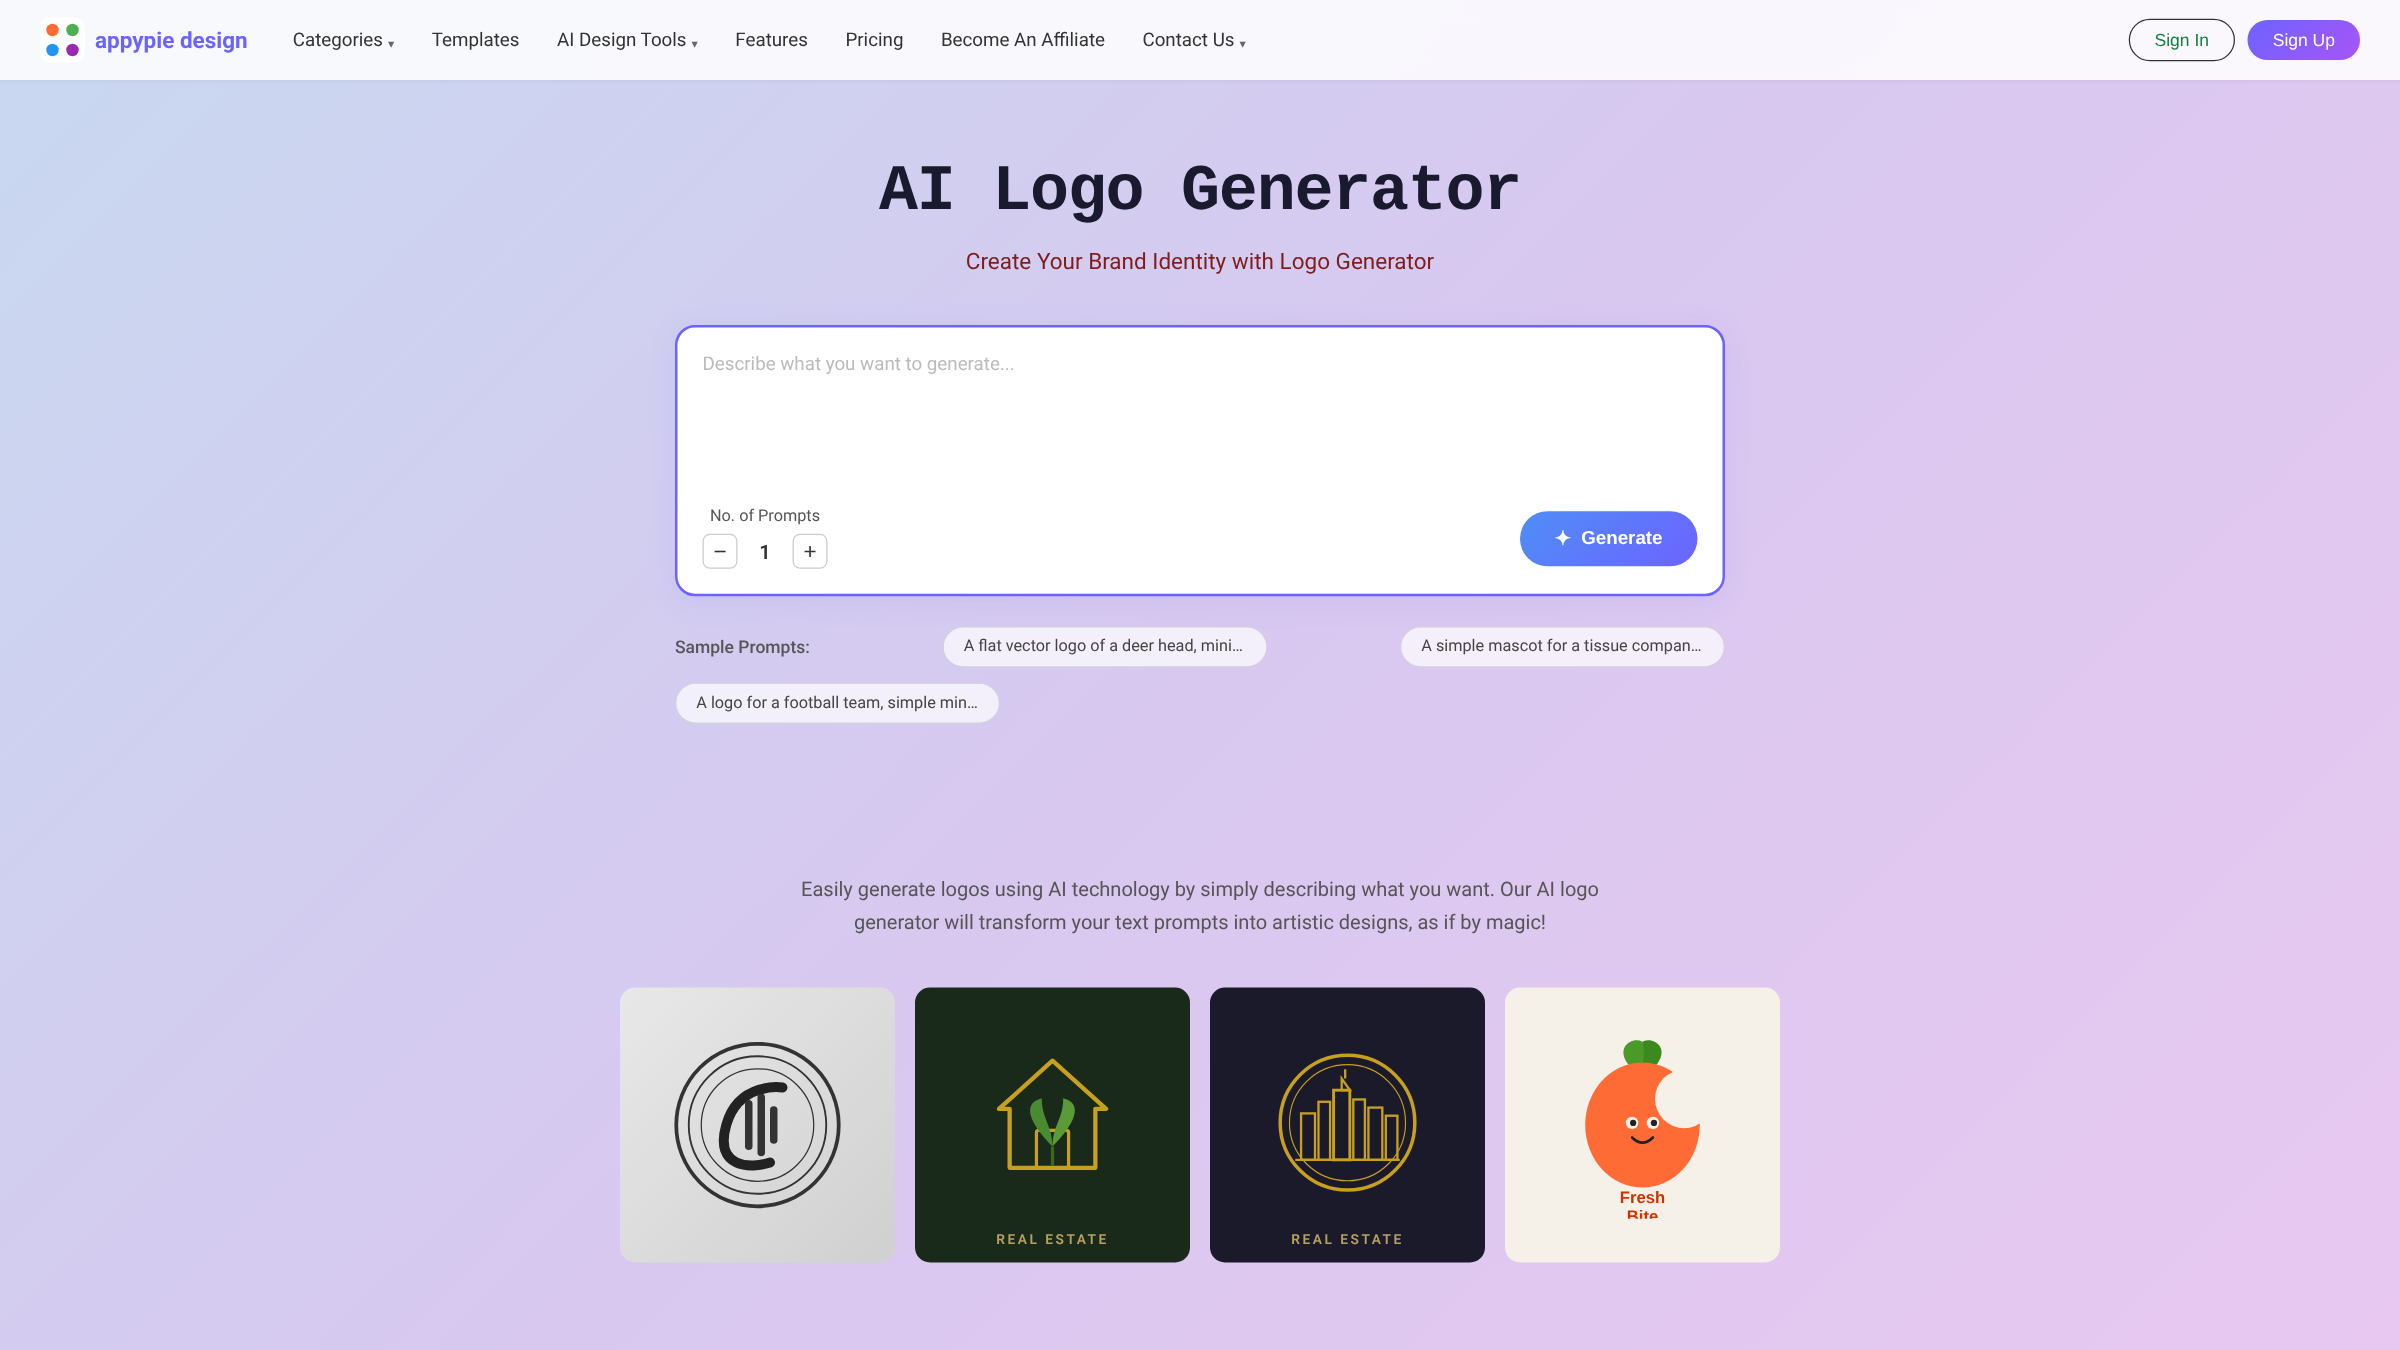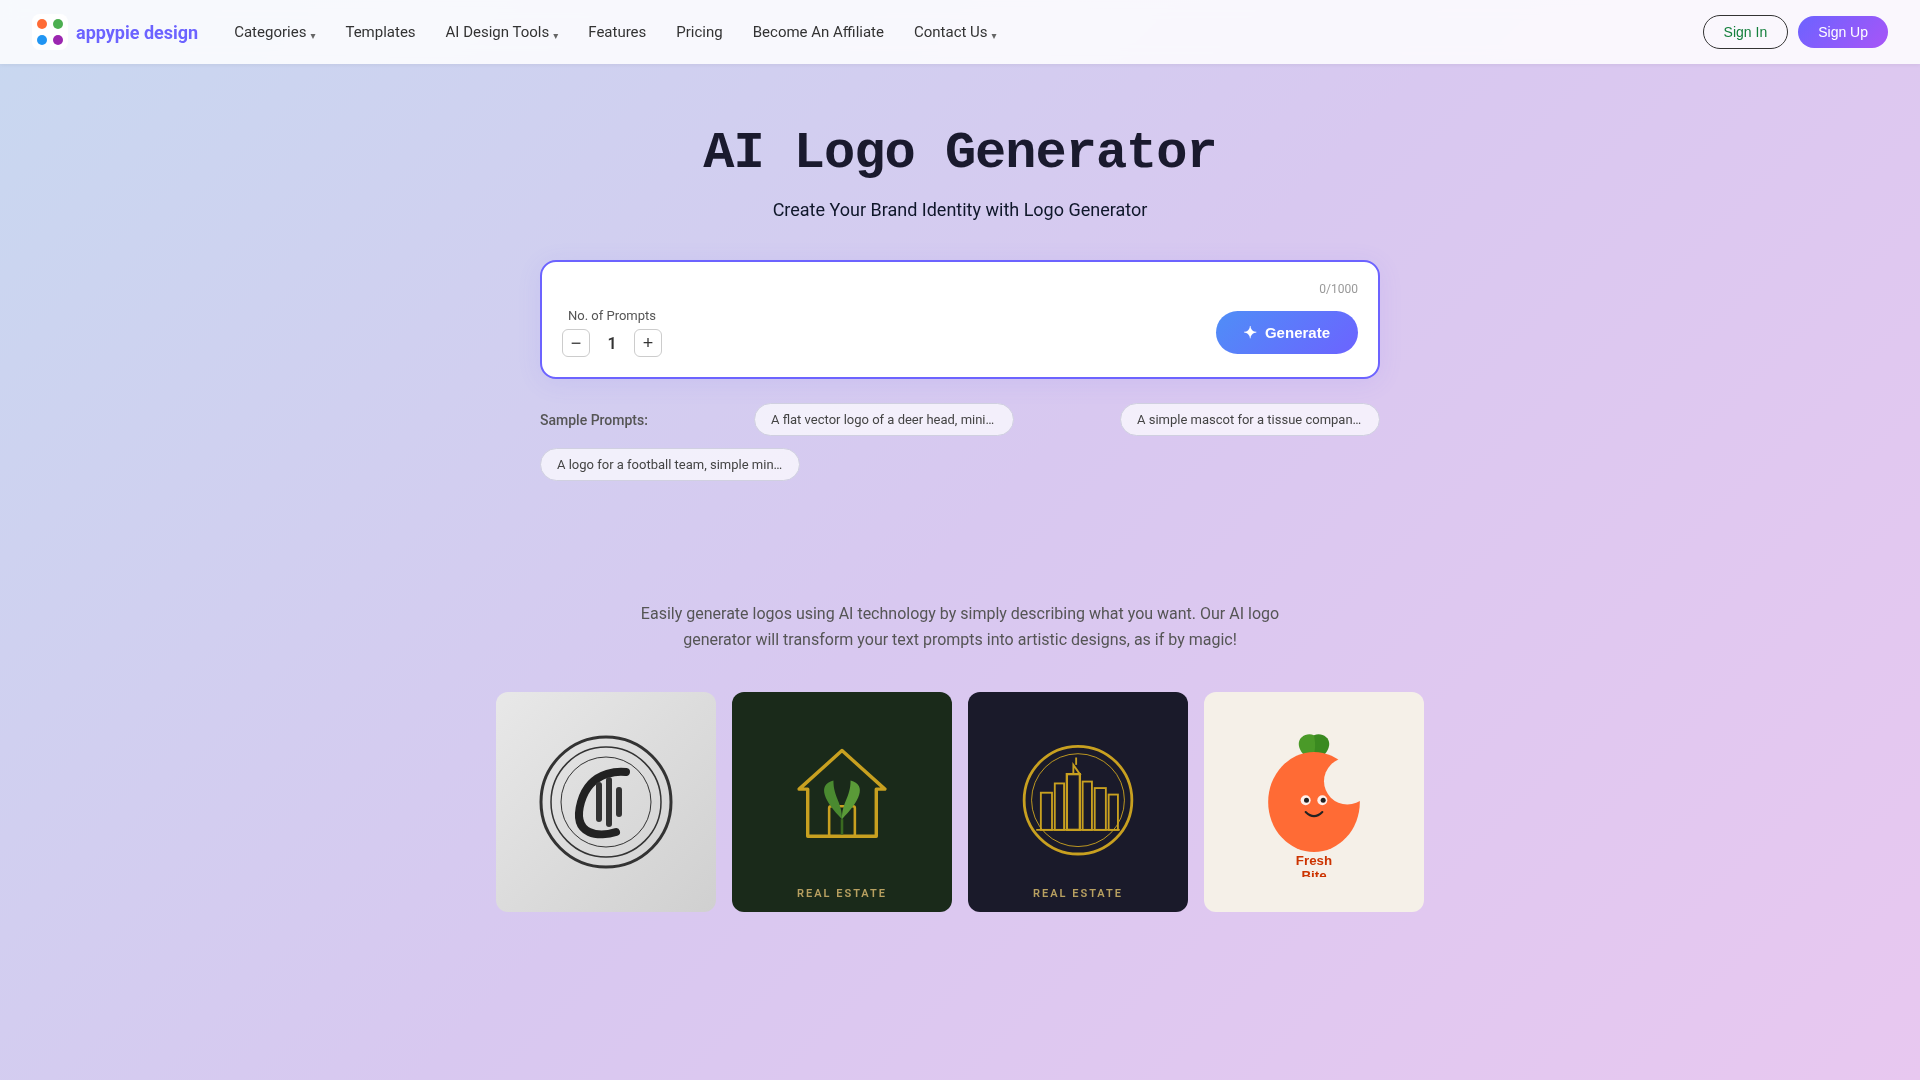--- a/index.html
+++ b/index.html
@@ -97,21 +97,21 @@
     .hero-title {
       font-size: 52px;
       font-weight: 800;
       color: #1a1a2e;
       margin-bottom: 16px;
       letter-spacing: -1px;
       font-family: Liberation Mono, monospace;
     }
     .hero-subtitle {
       font-size: 18px;
-      color: #0f172a;
+      color: #7f1d1d;
       margin-bottom: 40px;
     }
 
     
     .generator-box {
       background: #fff;
       border-radius: 16px;
       border: 2px solid #6c63ff;
       padding: 20px;
       max-width: 840px;
@@ -359,21 +359,21 @@
     <button class="btn-signin">Sign In</button>
     <button class="btn-signup">Sign Up</button>
   </div>
 </nav>
 
 <section class="hero">
   <h1 class="hero-title">AI Logo Generator</h1>
   <p class="hero-subtitle">Create Your Brand Identity with Logo Generator</p>
 
   <div class="generator-box">
-    <div class="char-count">0/1000</div>
+    <textarea class="generator-textarea" placeholder="Describe what you want to generate..." style=""></textarea>
     <div class="generator-controls">
       <div>
         <div class="images-label">No. of Prompts</div>
         <div class="counter">
           <button class="counter-btn">−</button>
           <span class="counter-val">1</span>
           <button class="counter-btn">+</button>
         </div>
       </div>
       <button class="btn-generate">

